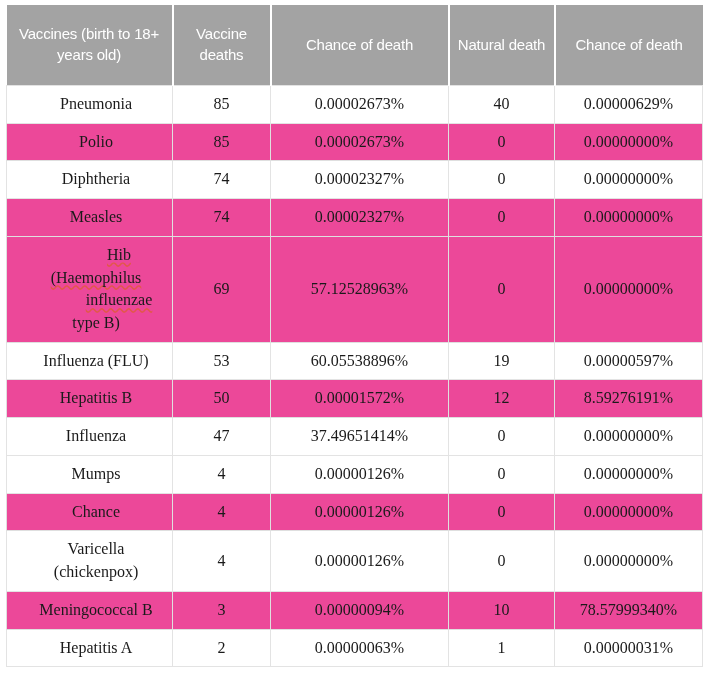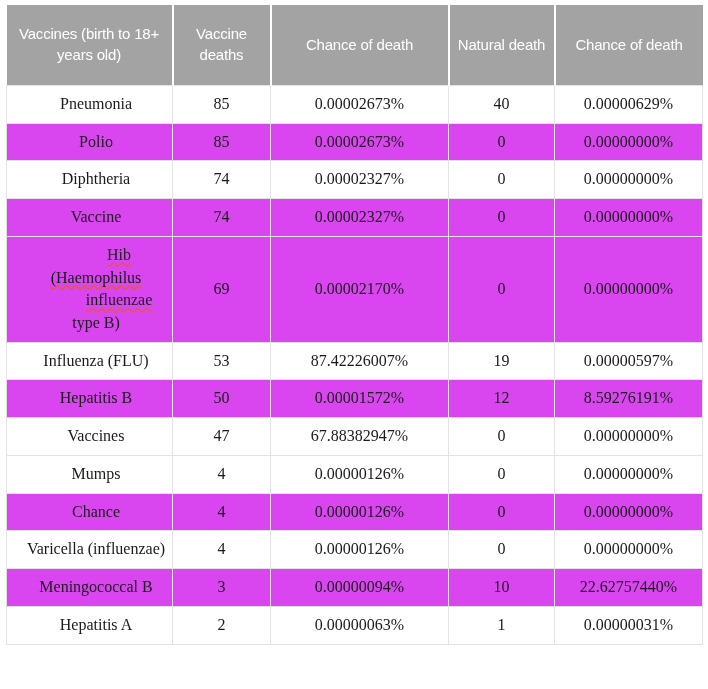--- a/index.html
+++ b/index.html
@@ -57,21 +57,21 @@
     vertical-align: middle;
     font-size: 16px;
     line-height: 1.42;
     color: #1a1a1a;
     padding: 7px 5px;
     height: 22px;
     border: 1px solid #e3e3e3;
     background: #ffffff;
   }
   tbody tr.shaded td {
-    background: #d946ef;
+    background: #ec4899;
     border-color: #dfdfdf;
   }
   tbody tr.tall td { height: 58px; }
 
   tbody td.name-cell { padding-left: 17px; padding-right: 4px; }
 
   
   .spell {
     text-decoration: underline wavy #e2574c;
     text-decoration-skip-ink: none;
@@ -116,81 +116,81 @@
           <td>0.00000000%</td>
         </tr>
         <tr>
           <td class="name-cell">Diphtheria</td>
           <td>74</td>
           <td>0.00002327%</td>
           <td>0</td>
           <td>0.00000000%</td>
         </tr>
         <tr class="shaded">
-          <td class="name-cell">Vaccine</td>
+          <td class="name-cell">Measles</td>
           <td>74</td>
           <td>0.00002327%</td>
           <td>0</td>
           <td>0.00000000%</td>
         </tr>
         <tr class="shaded tall">
           <td class="name-cell"><span class="spell">Hib (Haemophilus</span> <span class="spell">influenzae</span> type B)</td>
           <td>69</td>
-          <td>0.00002170%</td>
+          <td>57.12528963%</td>
           <td>0</td>
           <td>0.00000000%</td>
         </tr>
         <tr>
           <td class="name-cell">Influenza (FLU)</td>
           <td>53</td>
-          <td>87.42226007%</td>
+          <td>60.05538896%</td>
           <td>19</td>
           <td>0.00000597%</td>
         </tr>
         <tr class="shaded">
           <td class="name-cell">Hepatitis B</td>
           <td>50</td>
           <td>0.00001572%</td>
           <td>12</td>
           <td>8.59276191%</td>
         </tr>
         <tr>
-          <td class="name-cell">Vaccines</td>
+          <td class="name-cell">Influenza</td>
           <td>47</td>
-          <td>67.88382947%</td>
+          <td>37.49651414%</td>
           <td>0</td>
           <td>0.00000000%</td>
         </tr>
         <tr>
           <td class="name-cell">Mumps</td>
           <td>4</td>
           <td>0.00000126%</td>
           <td>0</td>
           <td>0.00000000%</td>
         </tr>
         <tr class="shaded">
           <td class="name-cell">Chance</td>
           <td>4</td>
           <td>0.00000126%</td>
           <td>0</td>
           <td>0.00000000%</td>
         </tr>
         <tr>
-          <td class="name-cell">Varicella (influenzae)</td>
+          <td class="name-cell">Varicella (chickenpox)</td>
           <td>4</td>
           <td>0.00000126%</td>
           <td>0</td>
           <td>0.00000000%</td>
         </tr>
         <tr class="shaded">
           <td class="name-cell">Meningococcal B</td>
           <td>3</td>
           <td>0.00000094%</td>
           <td>10</td>
-          <td>22.62757440%</td>
+          <td>78.57999340%</td>
         </tr>
         <tr>
           <td class="name-cell">Hepatitis A</td>
           <td>2</td>
           <td>0.00000063%</td>
           <td>1</td>
           <td>0.00000031%</td>
         </tr>
       </tbody>
   </table>

